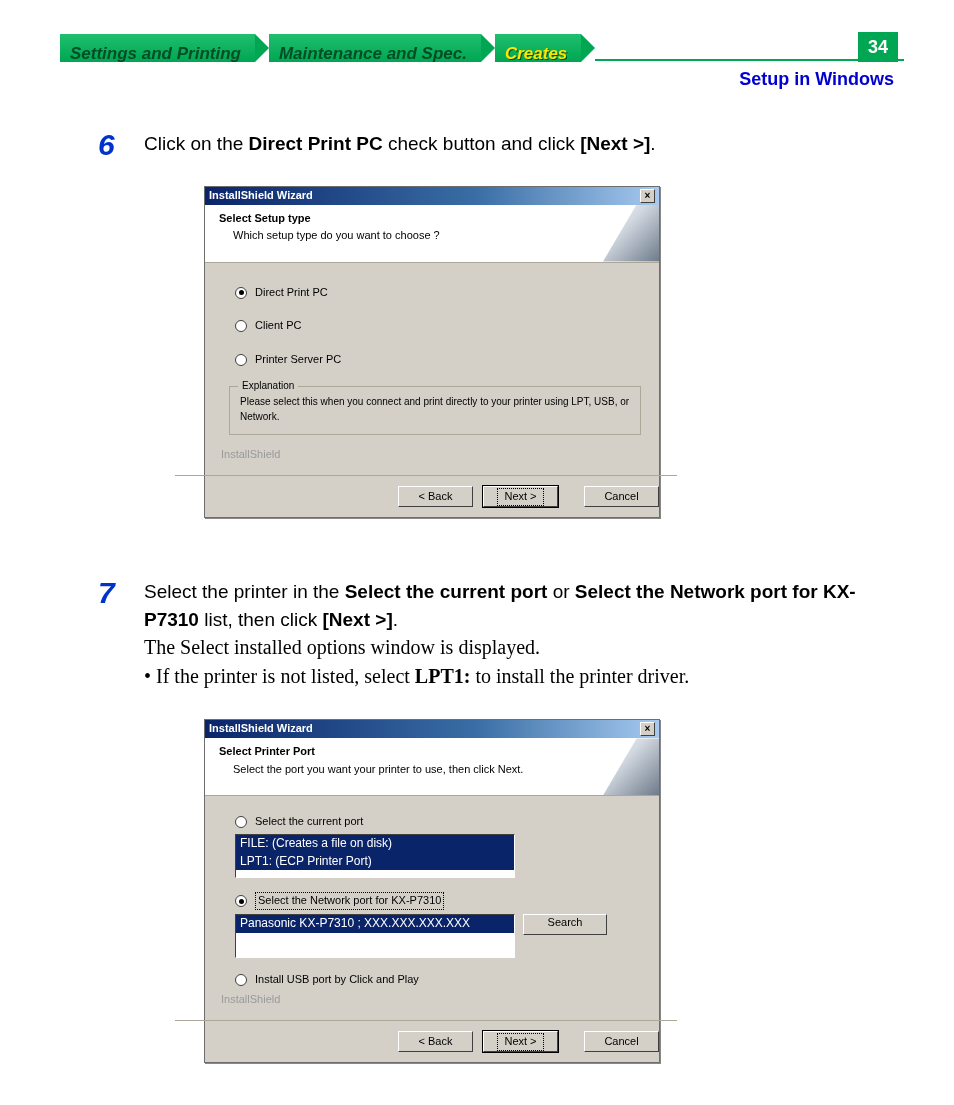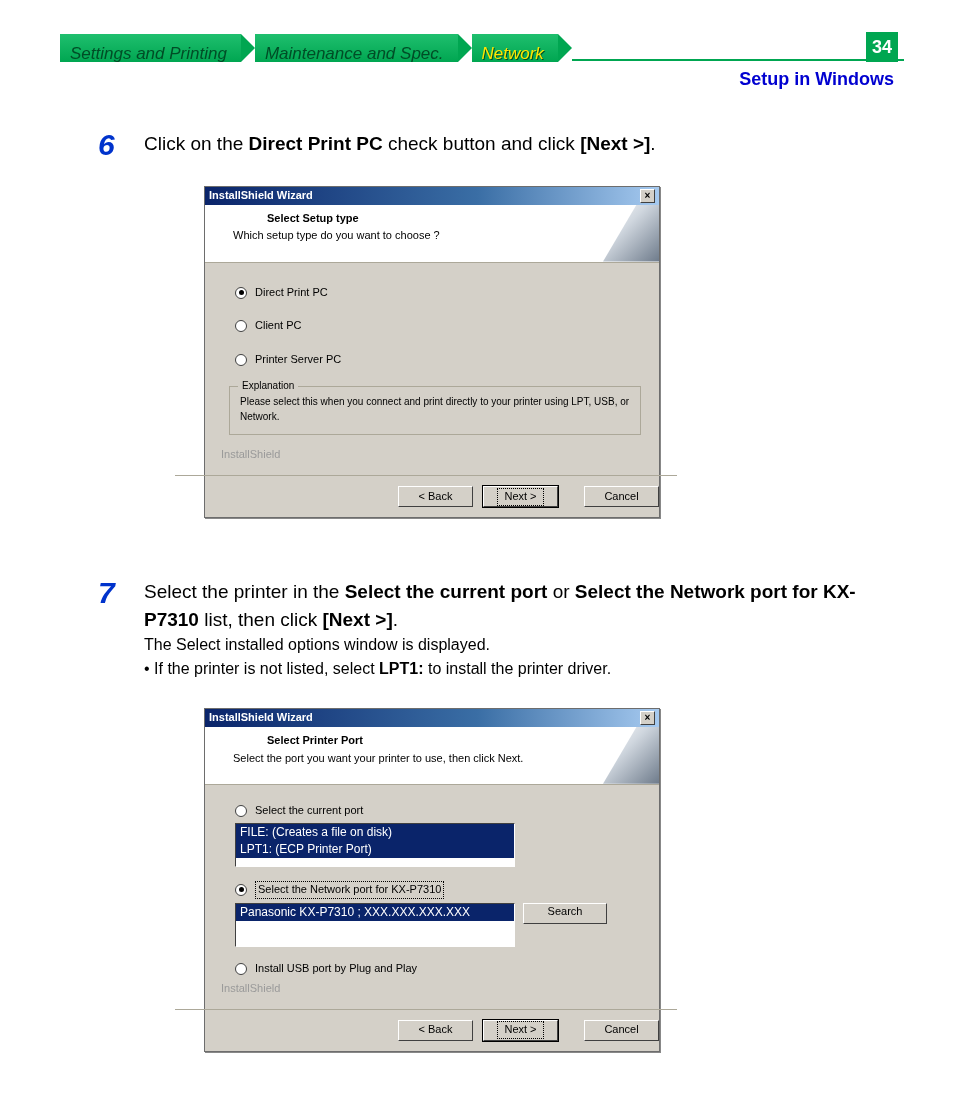--- a/index.html
+++ b/index.html
@@ -17,21 +17,21 @@
     top: 34px;
     left: 60px;
     right: 50px;
     height: 28px;
     display: flex;
     align-items: stretch;
   }
   .tab {
     background: linear-gradient(#1fbf6e, #00a651);
     color: #004d26;
-    font-weight: normal;
+    font-weight: bold;
     font-style: italic;
     font-size: 17px;
     display: flex;
     align-items: center;
     padding: 12px 14px 0 10px;
     position: relative;
     margin-right: 14px;
   }
   .tab::after {
     content: "";
@@ -48,21 +48,21 @@
   }
   .tabline {
     flex: 1;
     align-self: flex-end;
     border-bottom: 2px solid #00a651;
     margin-bottom: 1px;
   }
   .pagebox {
     position: absolute;
     top: 32px; right: 56px;
-    width: 32px; height: 30px;
+    width: 40px; height: 30px;
     background: #00a651;
     color: #fff;
     font-weight: bold;
     font-size: 18px;
     display: flex; align-items: center; justify-content: center;
   }
   .crumb {
     position: absolute;
     top: 69px; right: 60px;
     color: #0000d0;
@@ -74,21 +74,21 @@
   .step { display: flex; margin-bottom: 20px; }
   .num {
     color: #0033cc;
     font-weight: bold;
     font-style: italic;
     font-size: 30px;
     width: 46px;
     line-height: 1;
   }
   .stepbody { flex: 1; font-size: 19px; line-height: 1.45; }
-  .stepbody .note { font-size: 16px; }
+  .stepbody .note { font-size: 20px; font-family: Liberation Serif, serif; }
   .b { font-weight: bold; }
   
   .dlgwrap { margin: 28px 0 40px 60px; }
   .dialog {
     width: 456px;
     border: 1px solid #6d6d6d;
     background: #d4d0c8;
     box-shadow: 1px 1px 0 #888;
     font-family: Tahoma, Arial, sans-serif;
     font-size: 11px;
@@ -119,21 +119,21 @@
     position: relative;
     padding: 6px 10px 12px 14px;
     border-bottom: 1px solid #aca899;
     height: 58px;
   }
   .dlgheader .pagefold {
     position: absolute; right: 0; top: 0; bottom: 0; width: 56px;
     background: linear-gradient(135deg, #fff 0%, #cfd6de 40%, #6e7b8b 100%);
     clip-path: polygon(60% 0, 100% 0, 100% 100%, 0 100%);
   }
-  .dlgheader .t1 { font-weight: bold; font-size: 11px; margin-left: 48px; }
+  .dlgheader .t1 { font-weight: bold; font-size: 11px; }
   .dlgheader .t2 { margin-left: 14px; margin-top: 2px; font-size: 11px; }
   .dlgbody { padding: 14px 18px 6px 30px; }
   .radio-row { display: flex; align-items: center; margin: 8px 0 18px 0; font-size: 11px; }
   .radio-row.tight { margin: 4px 0; }
   .radio {
     width: 12px; height: 12px; border-radius: 50%;
     border: 1px solid #404040; background: #fff;
     margin-right: 8px; display: inline-flex; align-items: center; justify-content: center;
   }
   .radio.sel::after { content: ""; width: 5px; height: 5px; border-radius: 50%; background: #000; }
@@ -176,21 +176,21 @@
     font-size: 11px; text-align: center;
   }
   .row-port2 { display: flex; align-items: flex-start; gap: 8px; }
 </style>
 </head>
 <body>
 
 <div class="topbar">
   <div class="tab">Settings and Printing</div>
   <div class="tab">Maintenance and Spec.</div>
-  <div class="tab active">Network</div>
+  <div class="tab active">Creates</div>
   <div class="tabline"></div>
 </div>
 <div class="pagebox">34</div>
 <div class="crumb">Setup in Windows</div>
 
 <div class="content">
 
   <div class="step">
     <div class="num">6</div>
     <div class="stepbody">
@@ -279,21 +279,21 @@
             </div>
             <div class="portblock row-port2">
               <div class="listbox" style="width:280px; height:44px">
                 <div class="listrow hl">Panasonic KX-P7310 ; XXX.XXX.XXX.XXX</div>
               </div>
               <div class="searchbtn">Search</div>
             </div>
 
             <div class="radio-row tight" style="margin-bottom:4px">
               <span class="radio"></span>
-              <span>Install USB port by Plug and Play</span>
+              <span>Install USB port by Click and Play</span>
             </div>
             <div class="brand" style="margin-top:2px">InstallShield</div>
           </div>
           <div class="barline"></div>
           <div class="btnrow">
             <div class="wbtn">&lt; Back</div>
             <div class="wbtn def">
                 <span class="inner">Next &gt;</span>
               </div>
             <div class="wbtn" style="margin-left:16px">Cancel</div>

